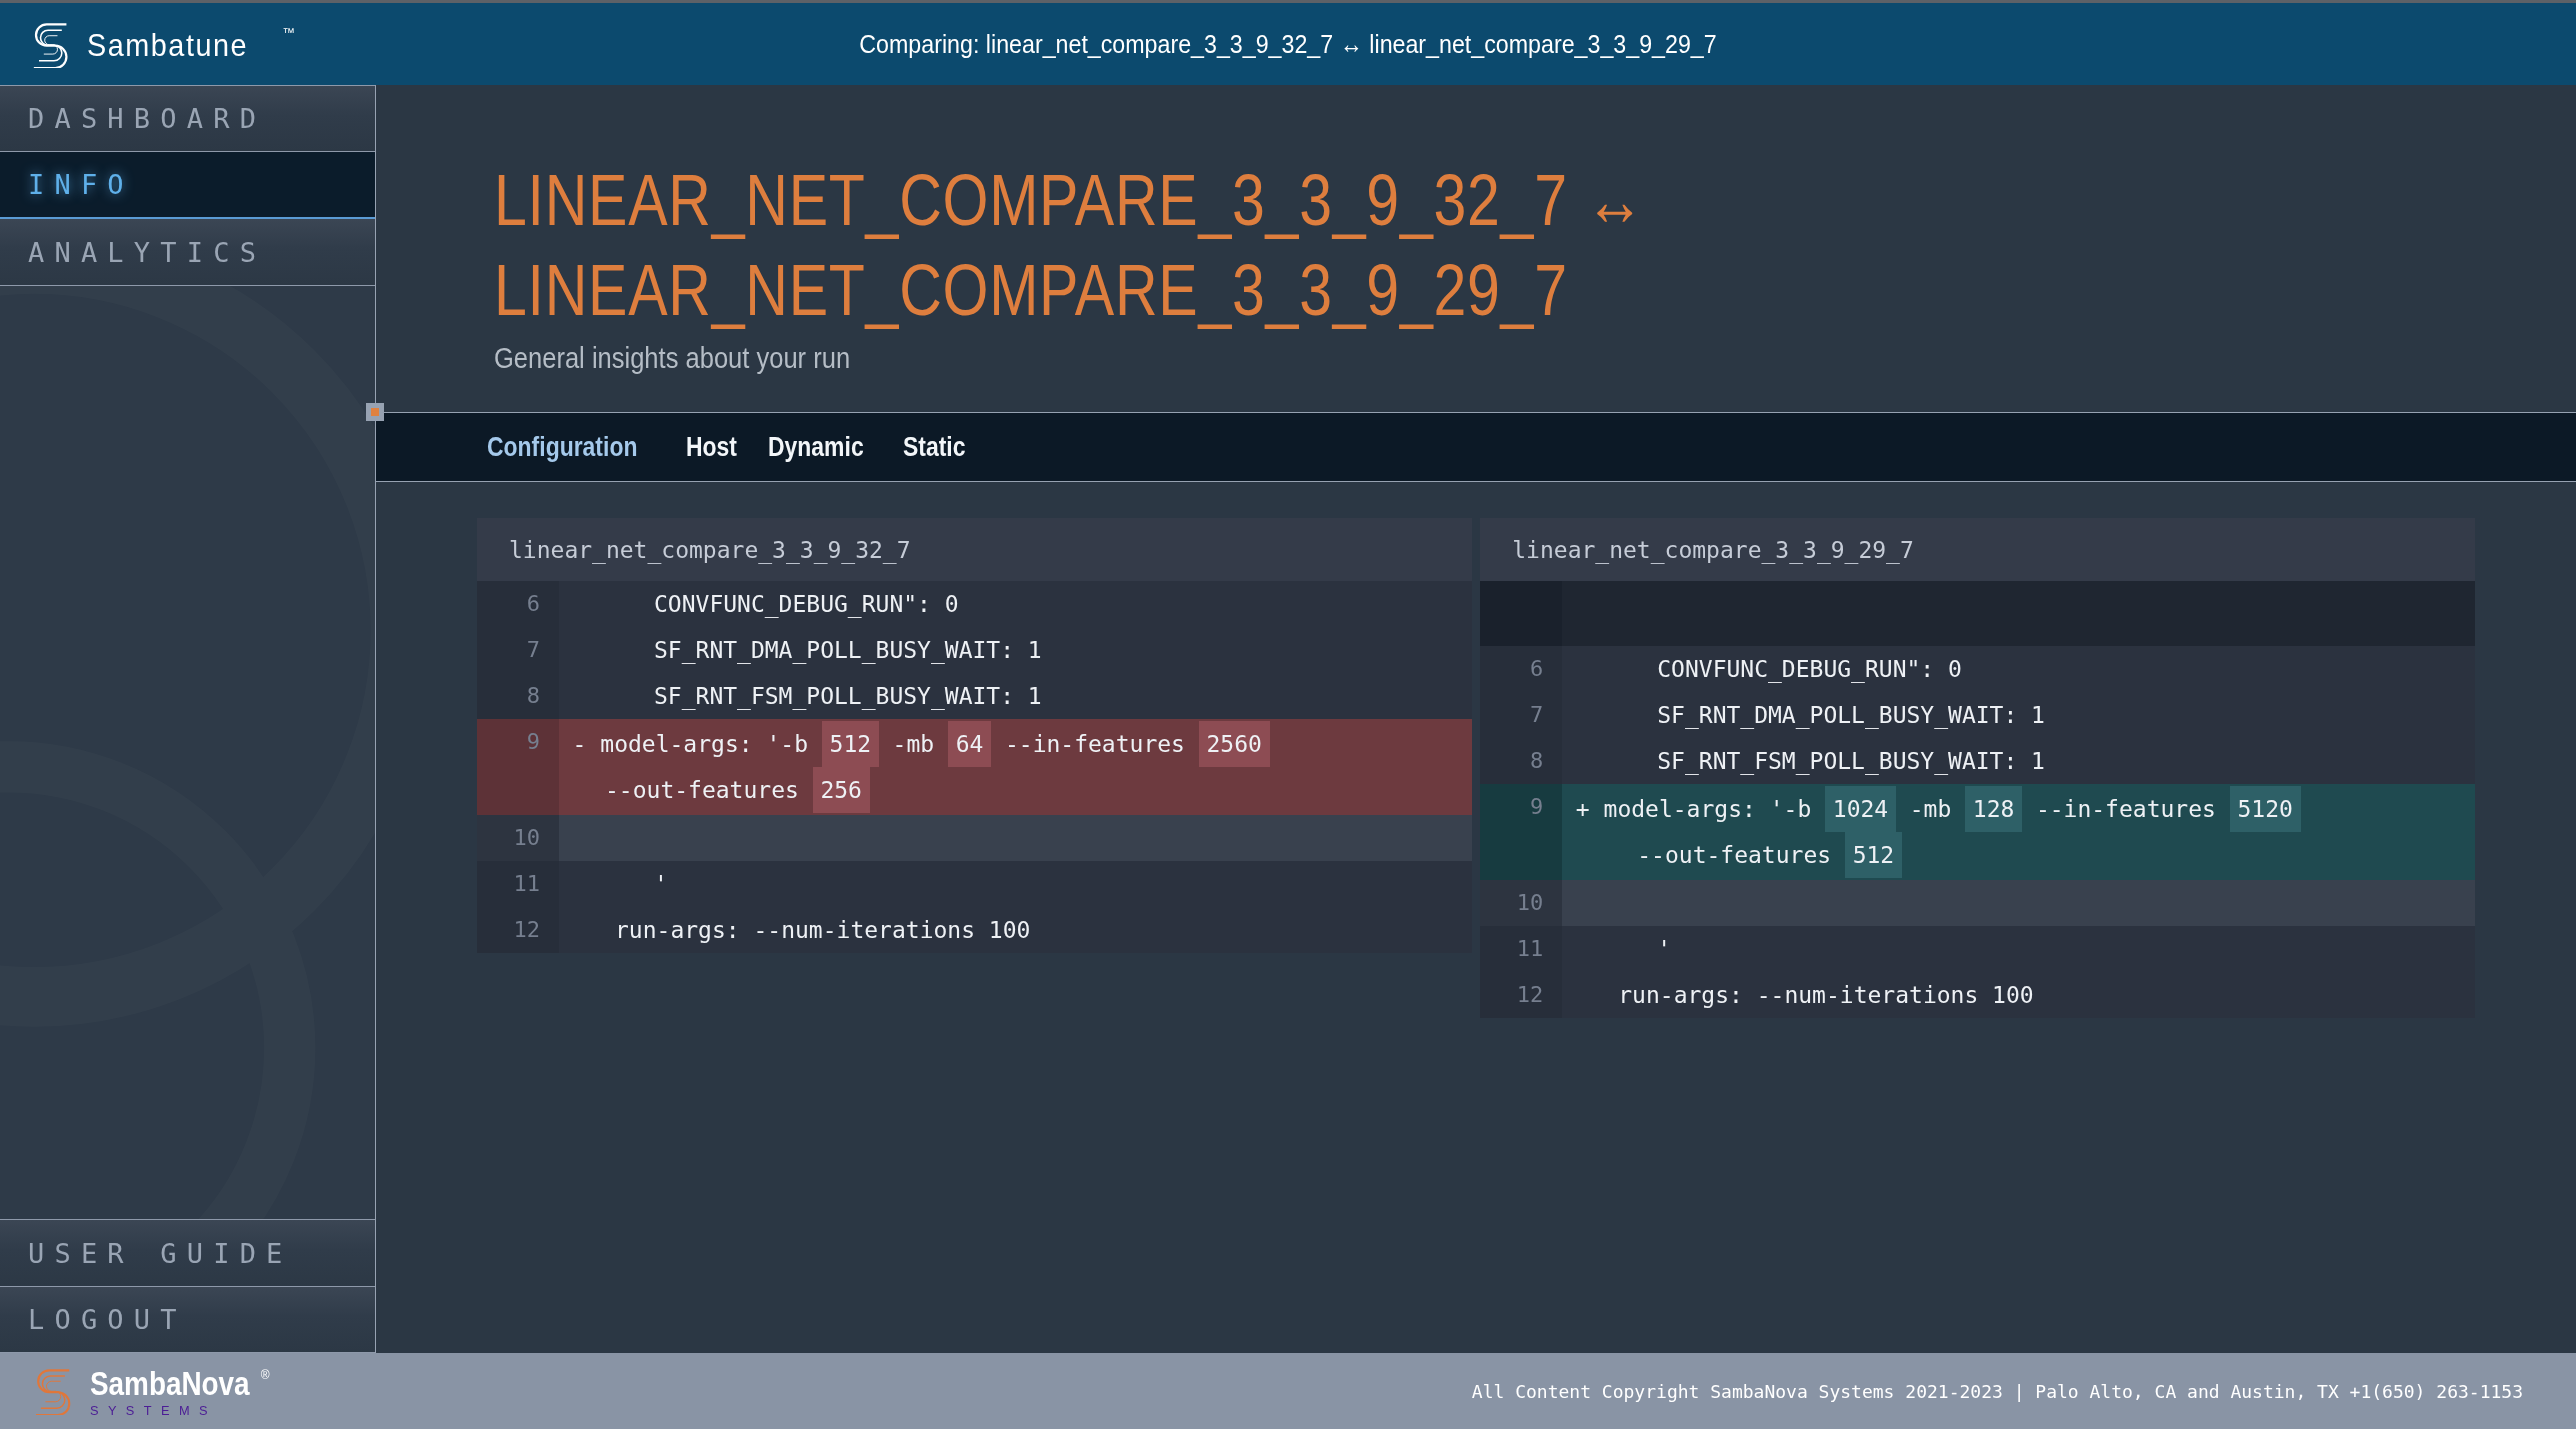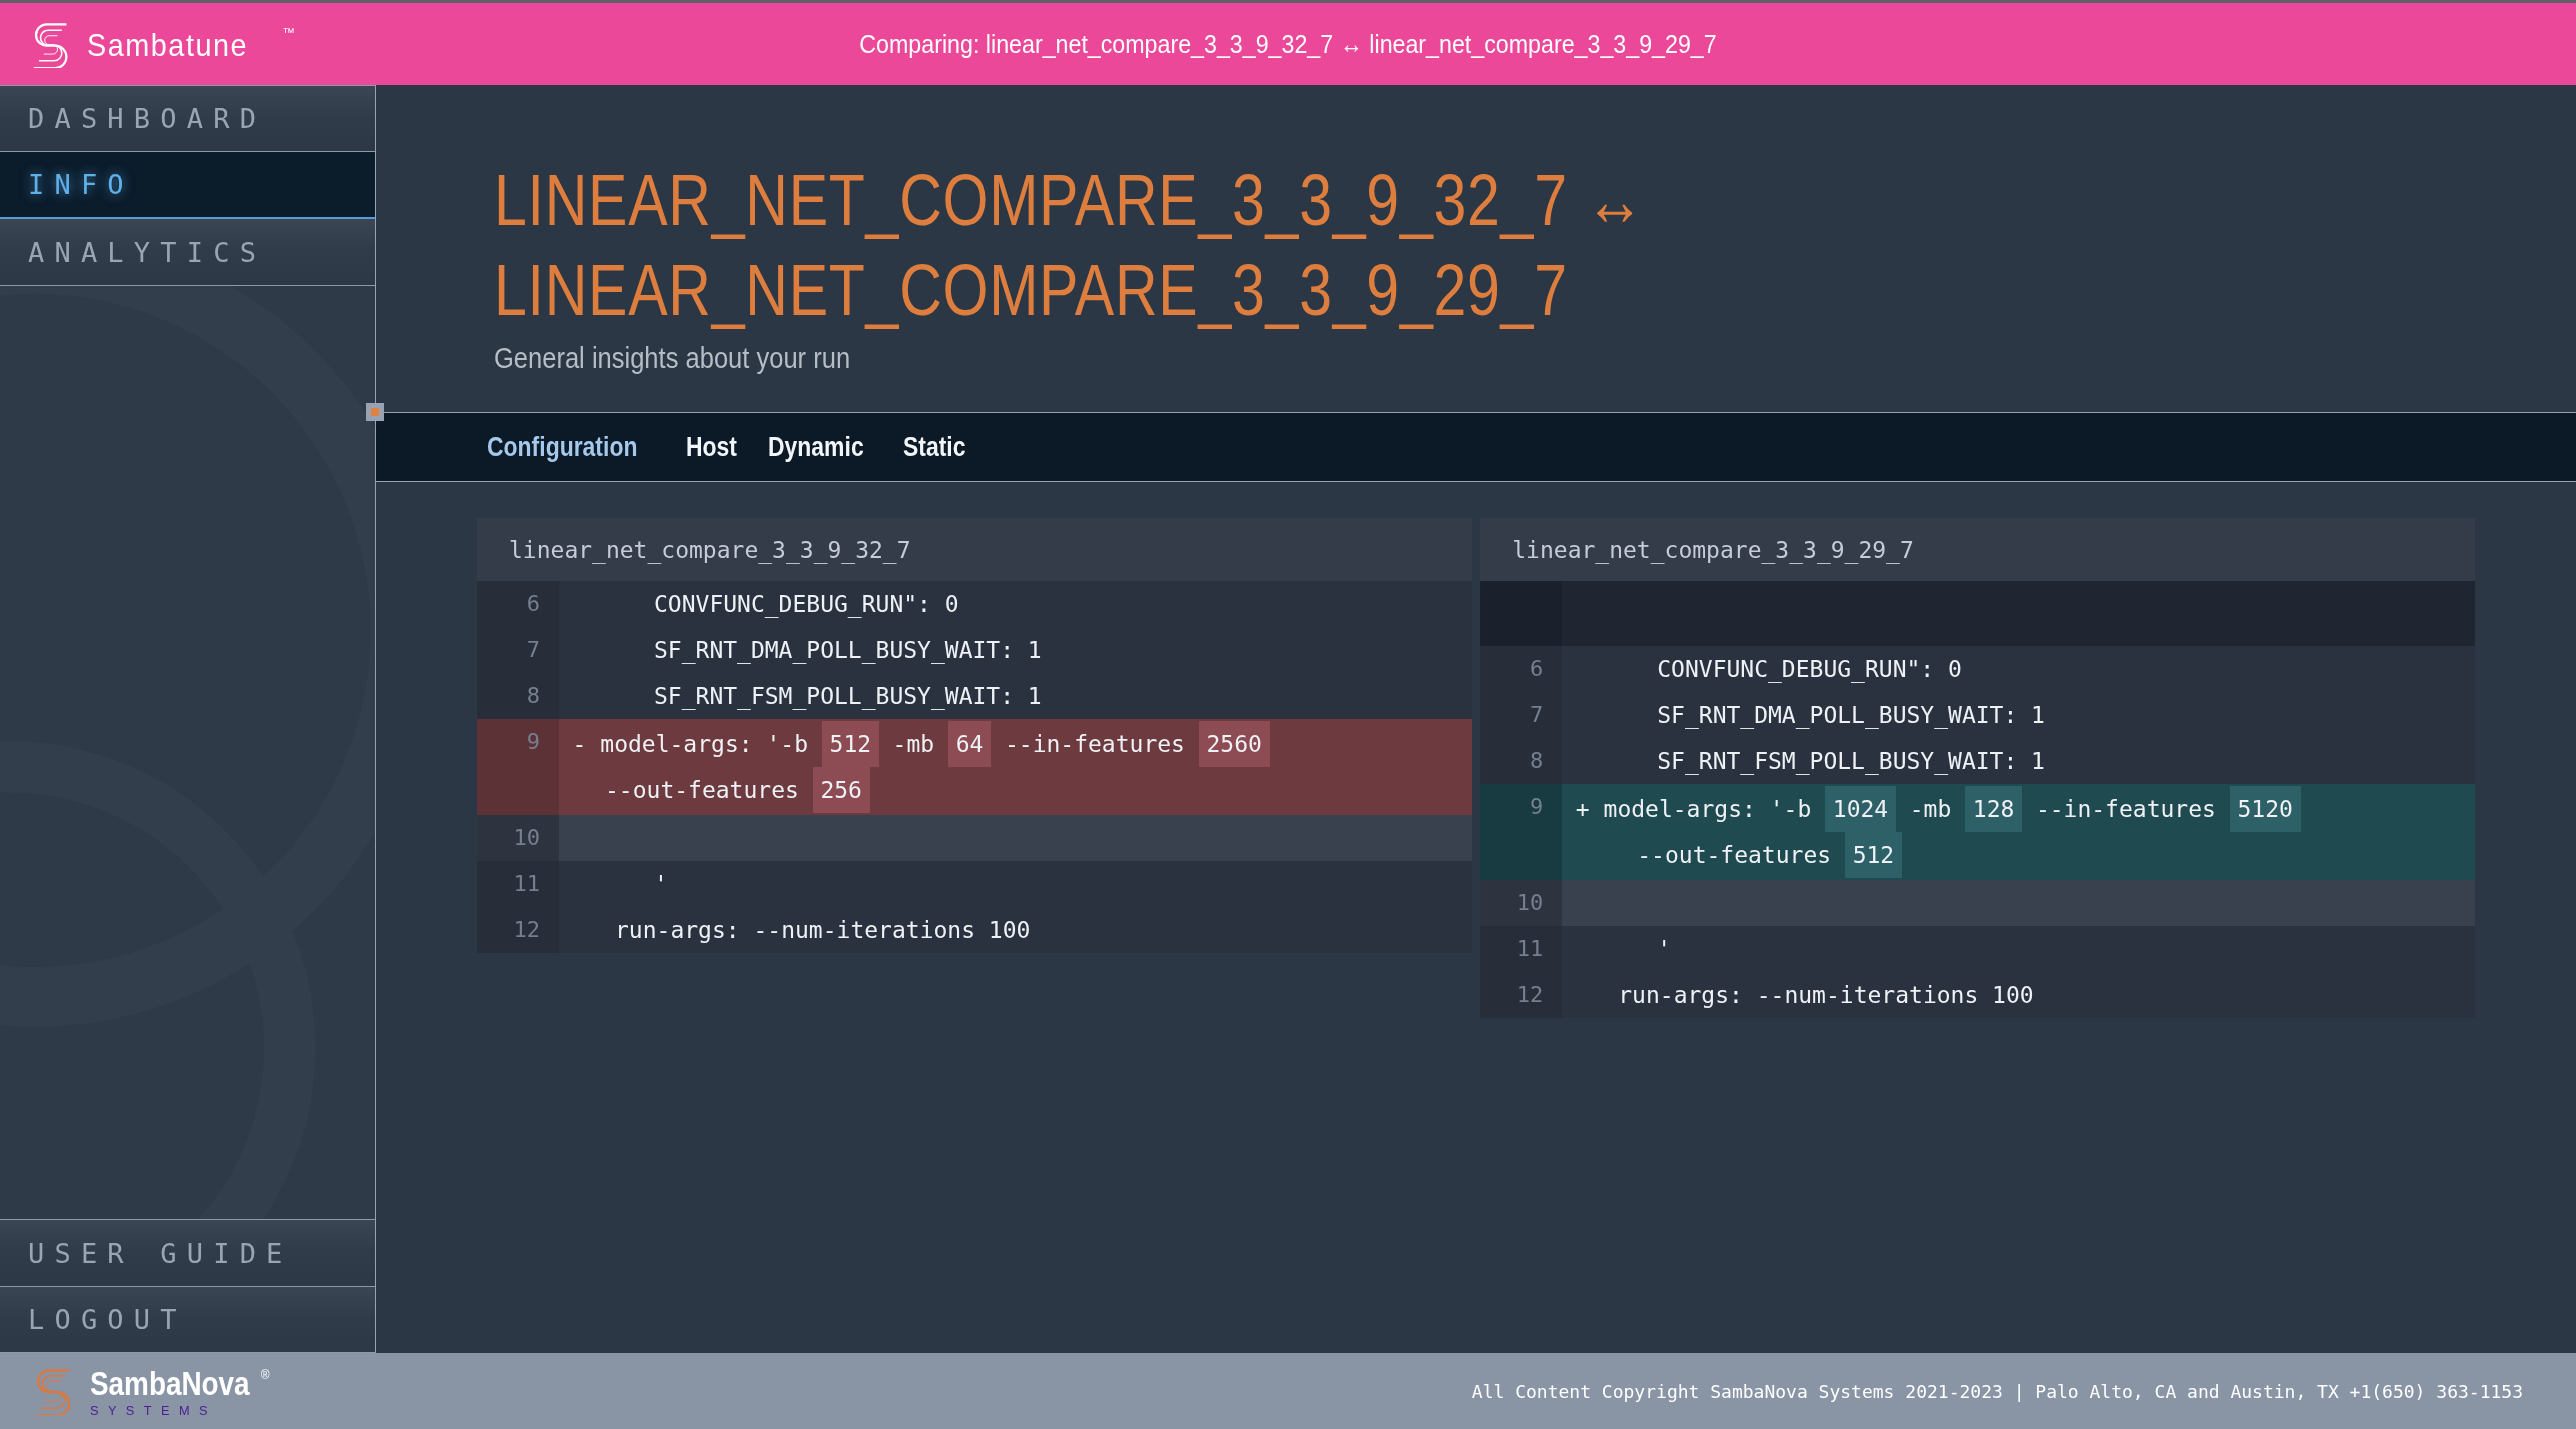--- a/index.html
+++ b/index.html
@@ -4,21 +4,21 @@
 <style>
   html,body{margin:0;padding:0;}
   body{
     width:2576px;height:1430px;overflow:hidden;
     background:#2b3744;
     font-family:"Liberation Sans", sans-serif;
     -webkit-font-smoothing:antialiased;
   }
   
   .top-strip{height:3.4px;background:#5d6167;}
-  .app-header{height:82px;background:#ec4899;display:flex;align-items:center;position:relative;}
+  .app-header{height:82px;background:#0c4a6e;display:flex;align-items:center;position:relative;}
   .brand{display:flex;align-items:flex-start;gap:13.6px;padding-left:29px;}
   .brand-mark{width:44px;height:48px;flex:none;}
   .brand-name{color:#fff;font-size:32px;font-weight:300;letter-spacing:1.7px;display:inline-block;transform:scaleX(.9);transform-origin:0 50%;margin-top:6.8px;}
   .brand-tm{color:#fff;font-size:12.8px;margin-top:5.1px;margin-left:3.4px;}
   .comparing{position:absolute;left:50%;top:50%;transform:translate(-50%,-50%) scaleX(.88);color:#fff;font-size:26.4px;white-space:nowrap;}
   
   .app-body{display:flex;height:1268px;}
   .sidebar{width:375px;flex:none;background:#2e3a48;border-right:1.7px solid #97a2b2;position:relative;display:flex;flex-direction:column;overflow:hidden;}
   .side-watermark{position:absolute;inset:0;pointer-events:none;opacity:.55;}
   .nav-top,.nav-bottom{position:relative;z-index:2;}
@@ -270,15 +270,15 @@
       <path d="M42 5 H19 a12.5 12.5 0 0 0 0 25 h10 a13 13 0 0 1 0 26 H4" stroke="#e0773b" stroke-width="2.4" transform="translate(24 28) scale(0.46) translate(-24 -28)"></path>
     </svg>
     <div class="f-text">
       <div class="f-name-row">
         <span class="f-name">SambaNova</span>
         <span class="f-reg">®</span>
       </div>
       <span class="f-sub">SYSTEMS</span>
     </div>
   </div>
-  <div class="f-copy">All Content Copyright SambaNova Systems 2021-2023 | Palo Alto, CA and Austin, TX +1(650) 363-1153</div>
+  <div class="f-copy">All Content Copyright SambaNova Systems 2021-2023 | Palo Alto, CA and Austin, TX +1(650) 263-1153</div>
 </footer>
 
 
 </body></html>

